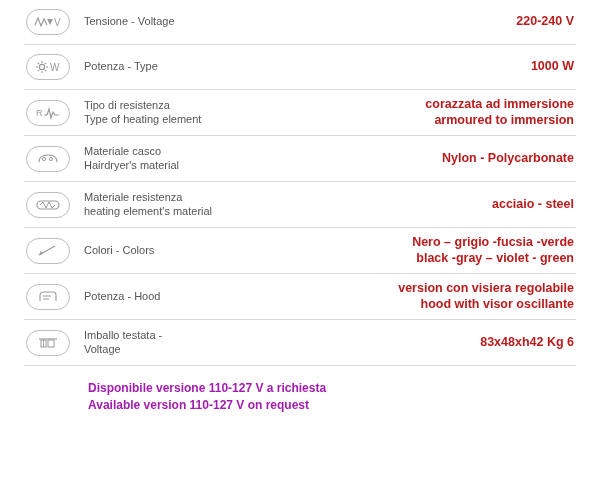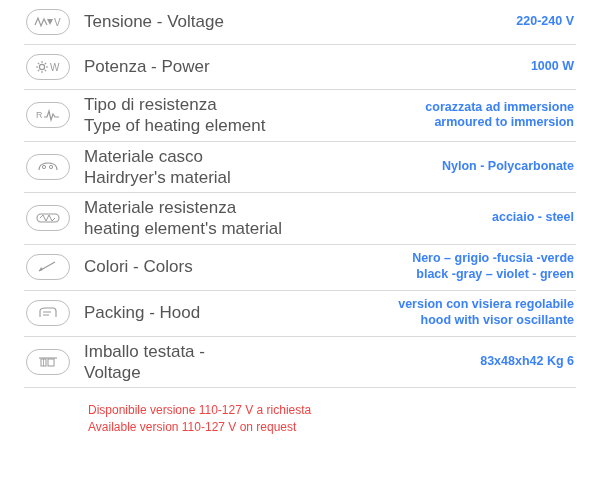--- a/index.html
+++ b/index.html
@@ -41,42 +41,43 @@
     border: 1px solid #bdbdbd;
     border-radius: 13px;
     display: flex;
     align-items: center;
     justify-content: center;
     color: #9a9a9a;
   }
   .icon-box svg { display: block; }
   .label-cell {
     flex: 1 1 auto;
-    font-size: 17px;
+    font-size: 11px;
     color: #555555;
     line-height: 1.25;
     padding-left: 2px;
   }
   .label-cell .l1, .label-cell .l2 { display: block; white-space: nowrap; }
   .value-cell {
     flex: 0 0 auto;
     text-align: right;
     font-size: 12.5px;
     font-weight: bold;
-    color: #3b82f6;
+    color: #b91c1c;
     line-height: 1.25;
     padding-right: 2px;
     white-space: nowrap;
   }
   .value-cell .v1, .value-cell .v2 { display: block; }
   .footnote {
     padding: 14px 24px 0 88px;
     font-size: 12px;
-    color: #ef4444;
+    color: #a21caf;
     line-height: 1.45;
+    font-weight: bold;
   }
   .footnote div { white-space: nowrap; }
 </style>
 </head>
 <body>
 
 <div class="spec-table">
 
   <div class="spec-row">
     <div class="icon-cell">
@@ -110,21 +111,21 @@
             <line x1="6.8" y1="3.8" x2="8.2" y2="5.2"></line>
             <line x1="13.8" y1="10.8" x2="15.2" y2="12.2"></line>
             <line x1="15.2" y1="3.8" x2="13.8" y2="5.2"></line>
             <line x1="8.2" y1="10.8" x2="6.8" y2="12.2"></line>
           </g>
           <text x="19" y="12" font-family="Liberation Sans, sans-serif" font-size="10" fill="#9a9a9a">W</text>
         </svg>
       </div>
     </div>
     <div class="label-cell">
-      <span class="l1">Potenza - Power</span>
+      <span class="l1">Potenza - Type</span>
     </div>
     <div class="value-cell">
       <span class="v1">1000 W</span>
     </div>
   </div>
 
   <div class="spec-row tall">
     <div class="icon-cell">
       <div class="icon-box">
         <svg width="34" height="16" viewBox="0 0 34 16">
@@ -202,21 +203,21 @@
     <div class="icon-cell">
       <div class="icon-box">
         <svg width="34" height="16" viewBox="0 0 34 16">
           <path d="M9,12 L9,6 C9,4 11,3 14,3 L22,3 C24,3 25,4 25,6 L25,12" fill="none" stroke="#9a9a9a" stroke-width="1.1"></path>
           <line x1="12" y1="7" x2="20" y2="7" stroke="#9a9a9a" stroke-width="1"></line>
           <line x1="12" y1="10" x2="18" y2="10" stroke="#9a9a9a" stroke-width="1"></line>
         </svg>
       </div>
     </div>
     <div class="label-cell">
-      <span class="l1">Packing - Hood</span>
+      <span class="l1">Potenza - Hood</span>
     </div>
     <div class="value-cell">
       <span class="v1">version con visiera regolabile</span>
       <span class="v2">hood with visor oscillante</span>
     </div>
   </div>
 
   <div class="spec-row tall">
     <div class="icon-cell">
       <div class="icon-box">

